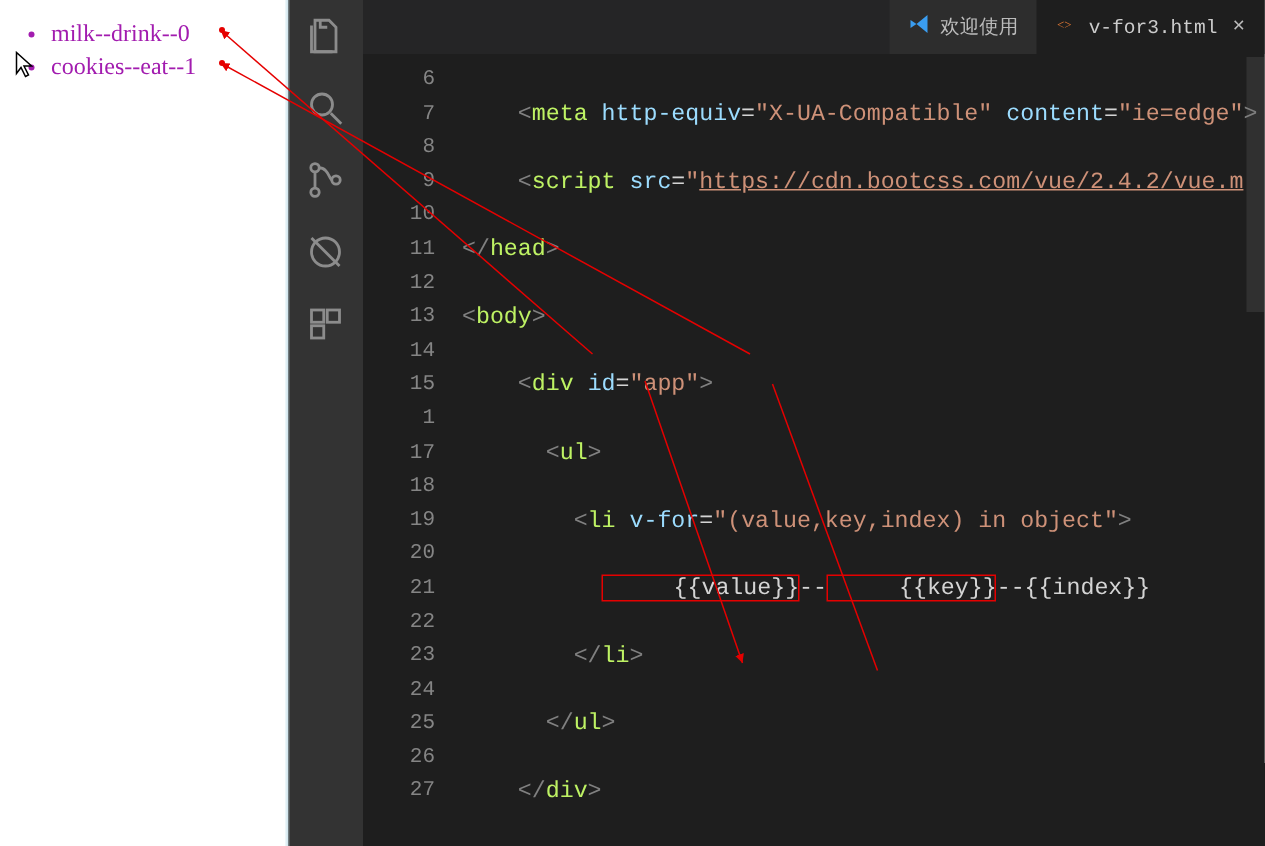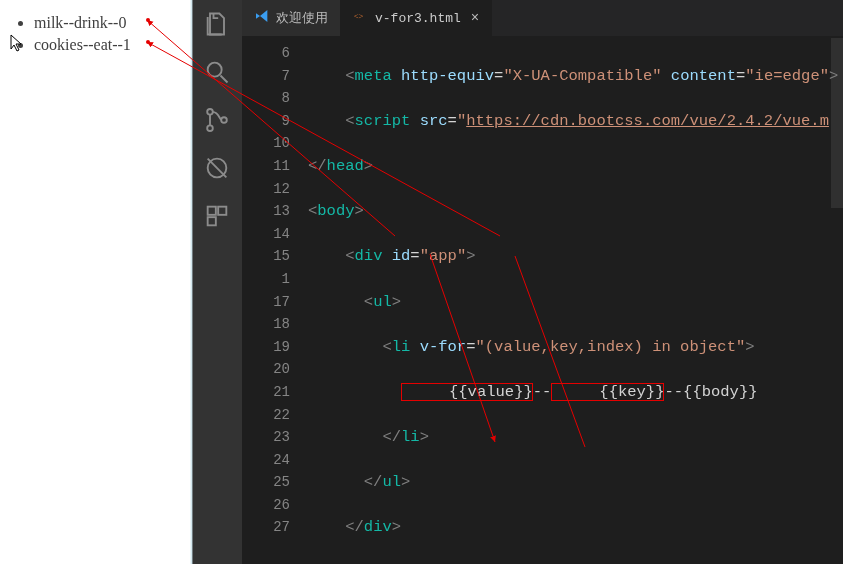--- a/index.html
+++ b/index.html
@@ -2,49 +2,49 @@
 <html><head>
 <meta charset="utf-8">
 <style>
   * { box-sizing: border-box; margin: 0; padding: 0; }
   html, body { width: 843px; height: 564px; overflow: hidden; font-family: Consolas, 'Courier New', monospace; font-size: 15px; }
   body { display: flex; background: #fff; }
 
   
   .preview { width: 192px; height: 564px; background: #fff; position: relative; border-right: 1px solid #d6e6ee; }
   .preview ul { margin: 12px 0 0 18px; padding-left: 16px; list-style: disc; }
-  .preview li { color: #404040; font-family: "Times New Roman", serif; font-size: 16px; line-height: 22px; }
+  .preview li { color: #a21caf; font-family: "Times New Roman", serif; font-size: 16px; line-height: 22px; }
   .cursor-icon { position: absolute; left: 10px; top: 34px; }
 
   
   .vsc { flex: 1; display: flex; background: #1e1e1e; color: #ccc; height: 564px; }
   .activitybar { width: 50px; background: #333333; display: flex; flex-direction: column; align-items: center; padding-top: 10px; gap: 20px; }
   .activitybar .act-icon { width: 28px; height: 28px; display: flex; align-items: center; justify-content: center; opacity: .6; }
   .activitybar .act-icon svg { stroke: #c8c8c8; fill: none; stroke-width: 1.6; }
 
   
   .editor-area { flex: 1; display: flex; flex-direction: column; position: relative; }
 
   
-  .tabbar { display: flex; height: 36px; background: #252526; }
+  .tabbar { display: flex; height: 36px; background: #252526; justify-content: flex-end; }
   .tab { display: flex; align-items: center; gap: 6px; padding: 0 12px; font-size: 13px; color: #ccc; background: #2d2d2d; border-right: 1px solid #1e1e1e; }
   .tab.active { background: #1e1e1e; }
   .tab.inactive { color: #bbb; }
   .tab .tab-icon svg { width: 16px; height: 16px; }
   .tab .close-x { color: #bbb; font-size: 14px; margin-left: 4px; }
 
   
   .editor-body { flex:1; display:flex; overflow:hidden; background:#1e1e1e; }
   .gutter { width: 66px; padding-top: 6px; text-align: right; color: #858585; font-size: 14px; user-select:none; }
   .gutter div { height: 22.6px; padding-right: 18px; line-height: 22.6px; }
   .code { padding-top: 6px; white-space: pre; font-size: 15.5px; line-height: 22.6px; }
 
   
   .mt { color: #808080; }         
-  .tag { color: #14b8a6; }        
+  .tag { color: #bef264; }        
   .attr { color: #9cdcfe; font-family: Liberation Mono, monospace; }       
   .str { color: #ce9178; }        
   .txt { color: #d4d4d4; }        
   .link { color: #ce9178; text-decoration: underline; }
 
   
   .redbox1 { outline: 1px solid #e50000; outline-offset: -1px; padding-left: 48px; }
 
   
   svg.overlay { position: absolute; left: 0; top: 0; width: 843px; height: 564px; pointer-events: none; }
@@ -154,21 +154,21 @@
           <div>27</div>
       </div>
       <div class="code">
 <div>    <span class="mt">&lt;</span><span class="tag">meta</span> <span class="attr">http-equiv</span><span class="txt">=</span><span class="str">"X-UA-Compatible"</span> <span class="attr">content</span><span class="txt">=</span><span class="str">"ie=edge"</span><span class="mt">&gt;</span></div>
 <div>    <span class="mt">&lt;</span><span class="tag">script</span> <span class="attr">src</span><span class="txt">=</span><span class="str">"</span><span class="link">https://cdn.bootcss.com/vue/2.4.2/vue.m</span></div>
 <div><span class="mt">&lt;/</span><span class="tag">head</span><span class="mt">&gt;</span></div>
 <div><span class="mt">&lt;</span><span class="tag">body</span><span class="mt">&gt;</span></div>
 <div>    <span class="mt">&lt;</span><span class="tag">div</span> <span class="attr">id</span><span class="txt">=</span><span class="str">"app"</span><span class="mt">&gt;</span></div>
 <div>      <span class="mt">&lt;</span><span class="tag">ul</span><span class="mt">&gt;</span></div>
 <div>        <span class="mt">&lt;</span><span class="tag">li</span> <span class="attr">v-for</span><span class="txt">=</span><span class="str">"(value,key,index) in object"</span><span class="mt">&gt;</span></div>
-<div>          <span class="redbox1"><span class="txt">{{value}}</span></span><span class="txt">--</span><span class="redbox1"><span class="txt">{{key}}</span></span><span class="txt">--</span><span class="txt">{{body}}</span></div>
+<div>          <span class="redbox1"><span class="txt">{{value}}</span></span><span class="txt">--</span><span class="redbox1"><span class="txt">{{key}}</span></span><span class="txt">--</span><span class="txt">{{index}}</span></div>
 <div>        <span class="mt">&lt;/</span><span class="tag">li</span><span class="mt">&gt;</span></div>
 <div>      <span class="mt">&lt;/</span><span class="tag">ul</span><span class="mt">&gt;</span></div>
 <div>    <span class="mt">&lt;/</span><span class="tag">div</span><span class="mt">&gt;</span></div>
 
 
 
 
 
 
 

